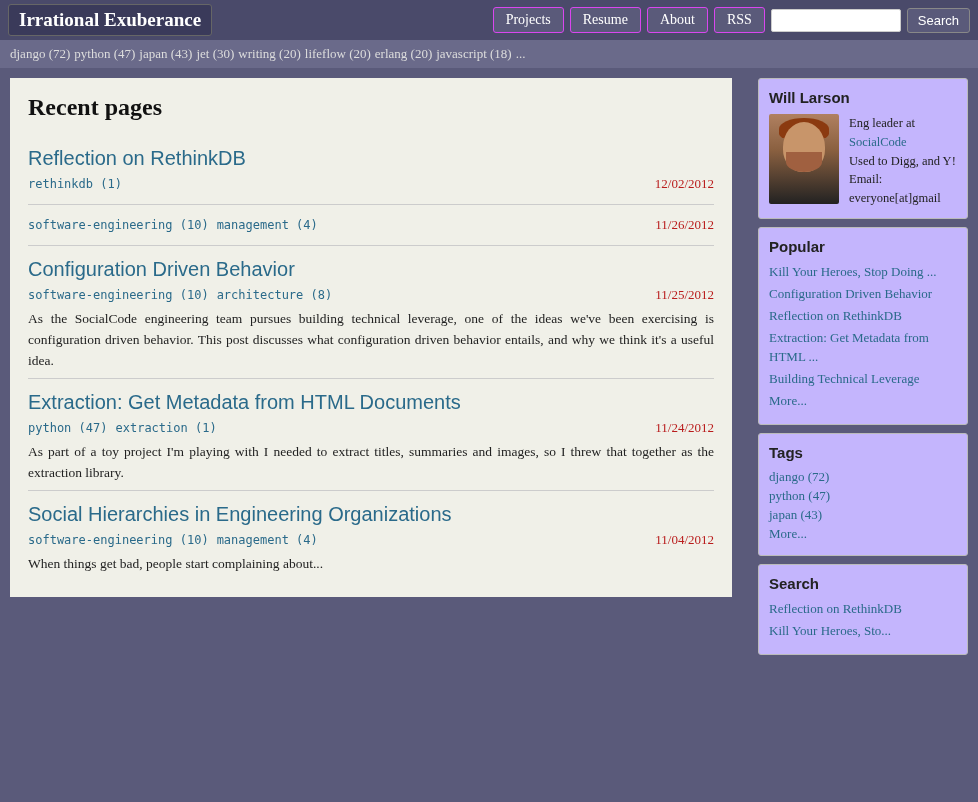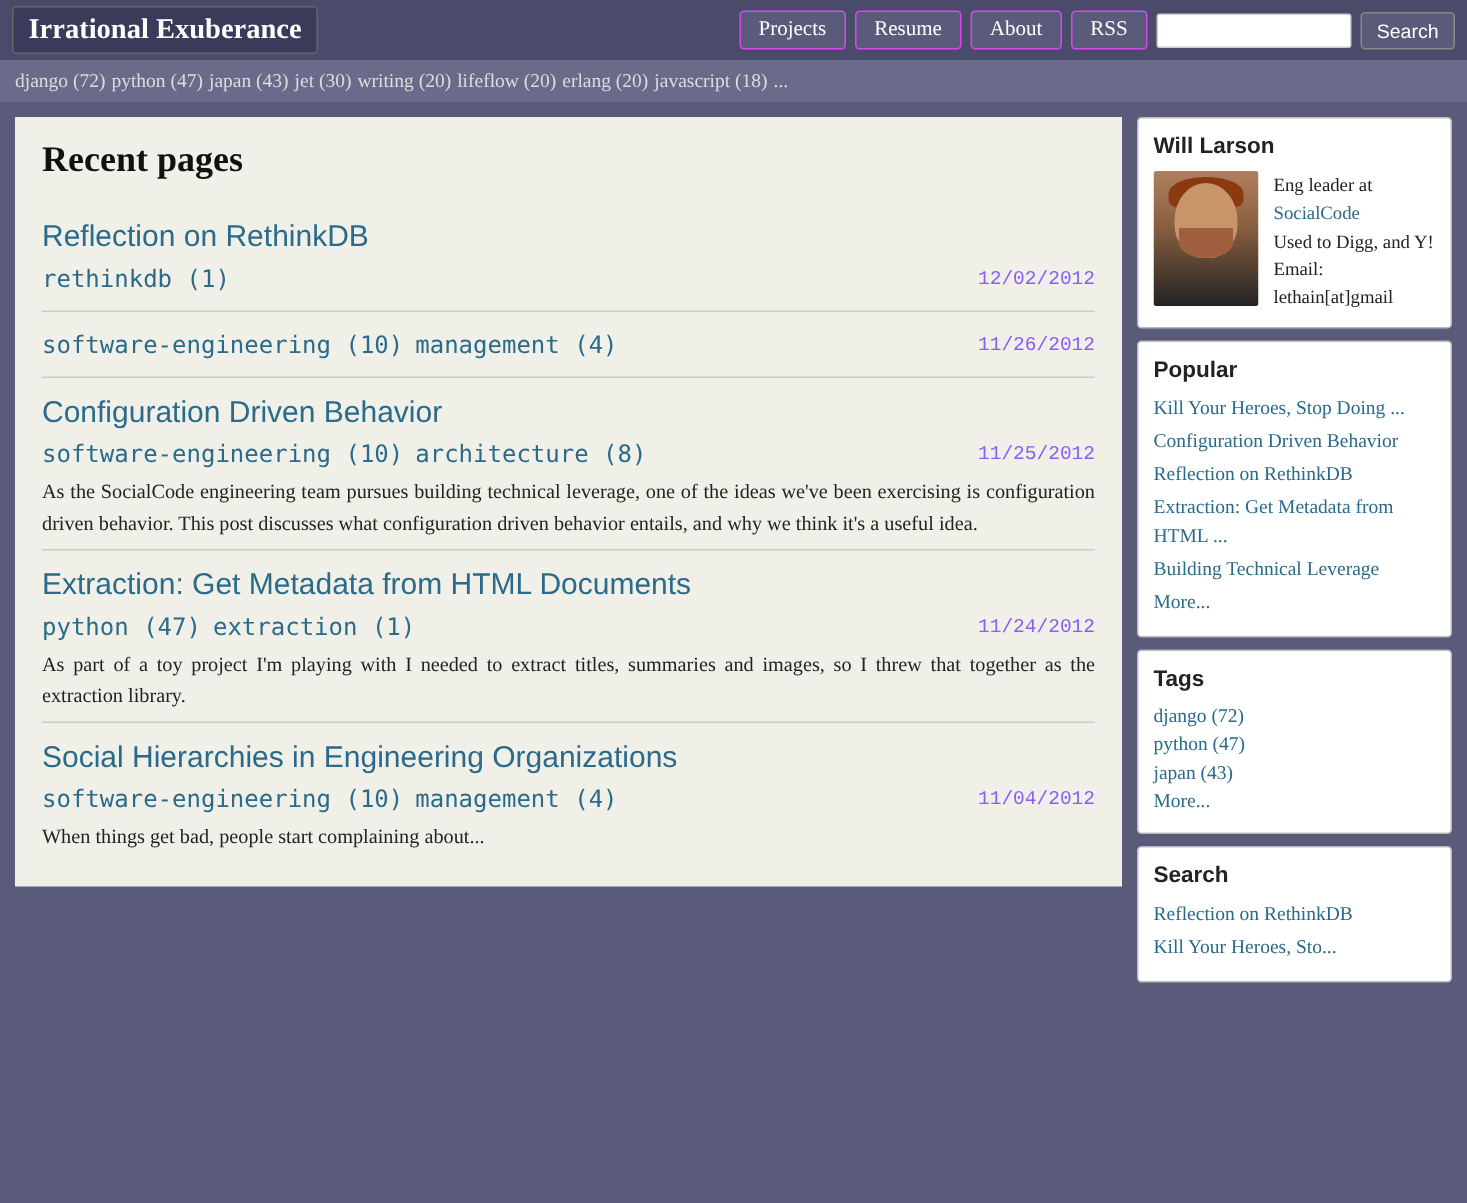--- a/index.html
+++ b/index.html
@@ -65,21 +65,21 @@
     .tag-link {
       color: #ddd;
       font-size: 13px;
       text-decoration: none;
       cursor: pointer;
     }
 
     
     #main {
       display: flex;
-      gap: 0;
+      gap: 16px;
       padding: 10px;
       align-items: flex-start;
     }
 
     
     #content {
       background: #f0f0e8;
       flex: 1;
       padding: 16px 18px;
       min-width: 0;
@@ -104,49 +104,49 @@
     }
     .article-meta {
       display: flex;
       align-items: center;
       flex-wrap: wrap;
       gap: 8px;
       margin-bottom: 6px;
     }
     .meta-tag {
       color: #2a6a8a;
-      font-size: 16px;
+      font-size: 12px;
       font-family: monospace;
       text-decoration: none;
       cursor: pointer;
     }
     .meta-date {
       margin-left: auto;
-      color: #8b5cf6;
-      font-size: 13px;
-      font-family: Liberation Mono, monospace;
+      color: #b91c1c;
+      font-size: 13px;
+      font-family: Liberation Serif, serif;
     }
     .article-excerpt {
       font-size: 13.5px;
       line-height: 1.55;
       color: #222;
       text-align: justify;
     }
 
     
     #sidebar {
       width: 210px;
       flex-shrink: 0;
       display: flex;
       flex-direction: column;
       gap: 8px;
       margin-left: 10px;
     }
     .sidebar-box {
-      background: #ffffff;
+      background: #c4b5fd;
       border: 1px solid #bbb;
       border-radius: 3px;
       padding: 10px;
     }
     .sidebar-box-title {
       font-size: 15px;
       font-weight: bold;
       color: #222;
       margin-bottom: 8px;
       font-family: Arial, sans-serif;
@@ -292,21 +292,21 @@
       <div class="sidebar-box-title">Will Larson</div>
       <div class="author-section">
         <div class="author-photo">
           <div class="author-photo-inner"></div>
           <div class="author-hair"></div>
           <div class="author-face"></div>
         </div>
         <div class="author-info">
           <span>Eng leader at </span><a href="#">SocialCode</a><br>
           <span>Used to Digg, and Y!</span><br>
-          <span>Email: lethain[at]gmail</span>
+          <span>Email: everyone[at]gmail</span>
         </div>
       </div>
     </div>
 
     <div class="sidebar-box">
       <div class="sidebar-box-title">Popular</div>
       <a class="sidebar-link" href="#">Kill Your Heroes, Stop Doing ...</a>
       <a class="sidebar-link" href="#">Configuration Driven Behavior</a>
       <a class="sidebar-link" href="#">Reflection on RethinkDB</a>
       <a class="sidebar-link" href="#">Extraction: Get Metadata from HTML ...</a>

